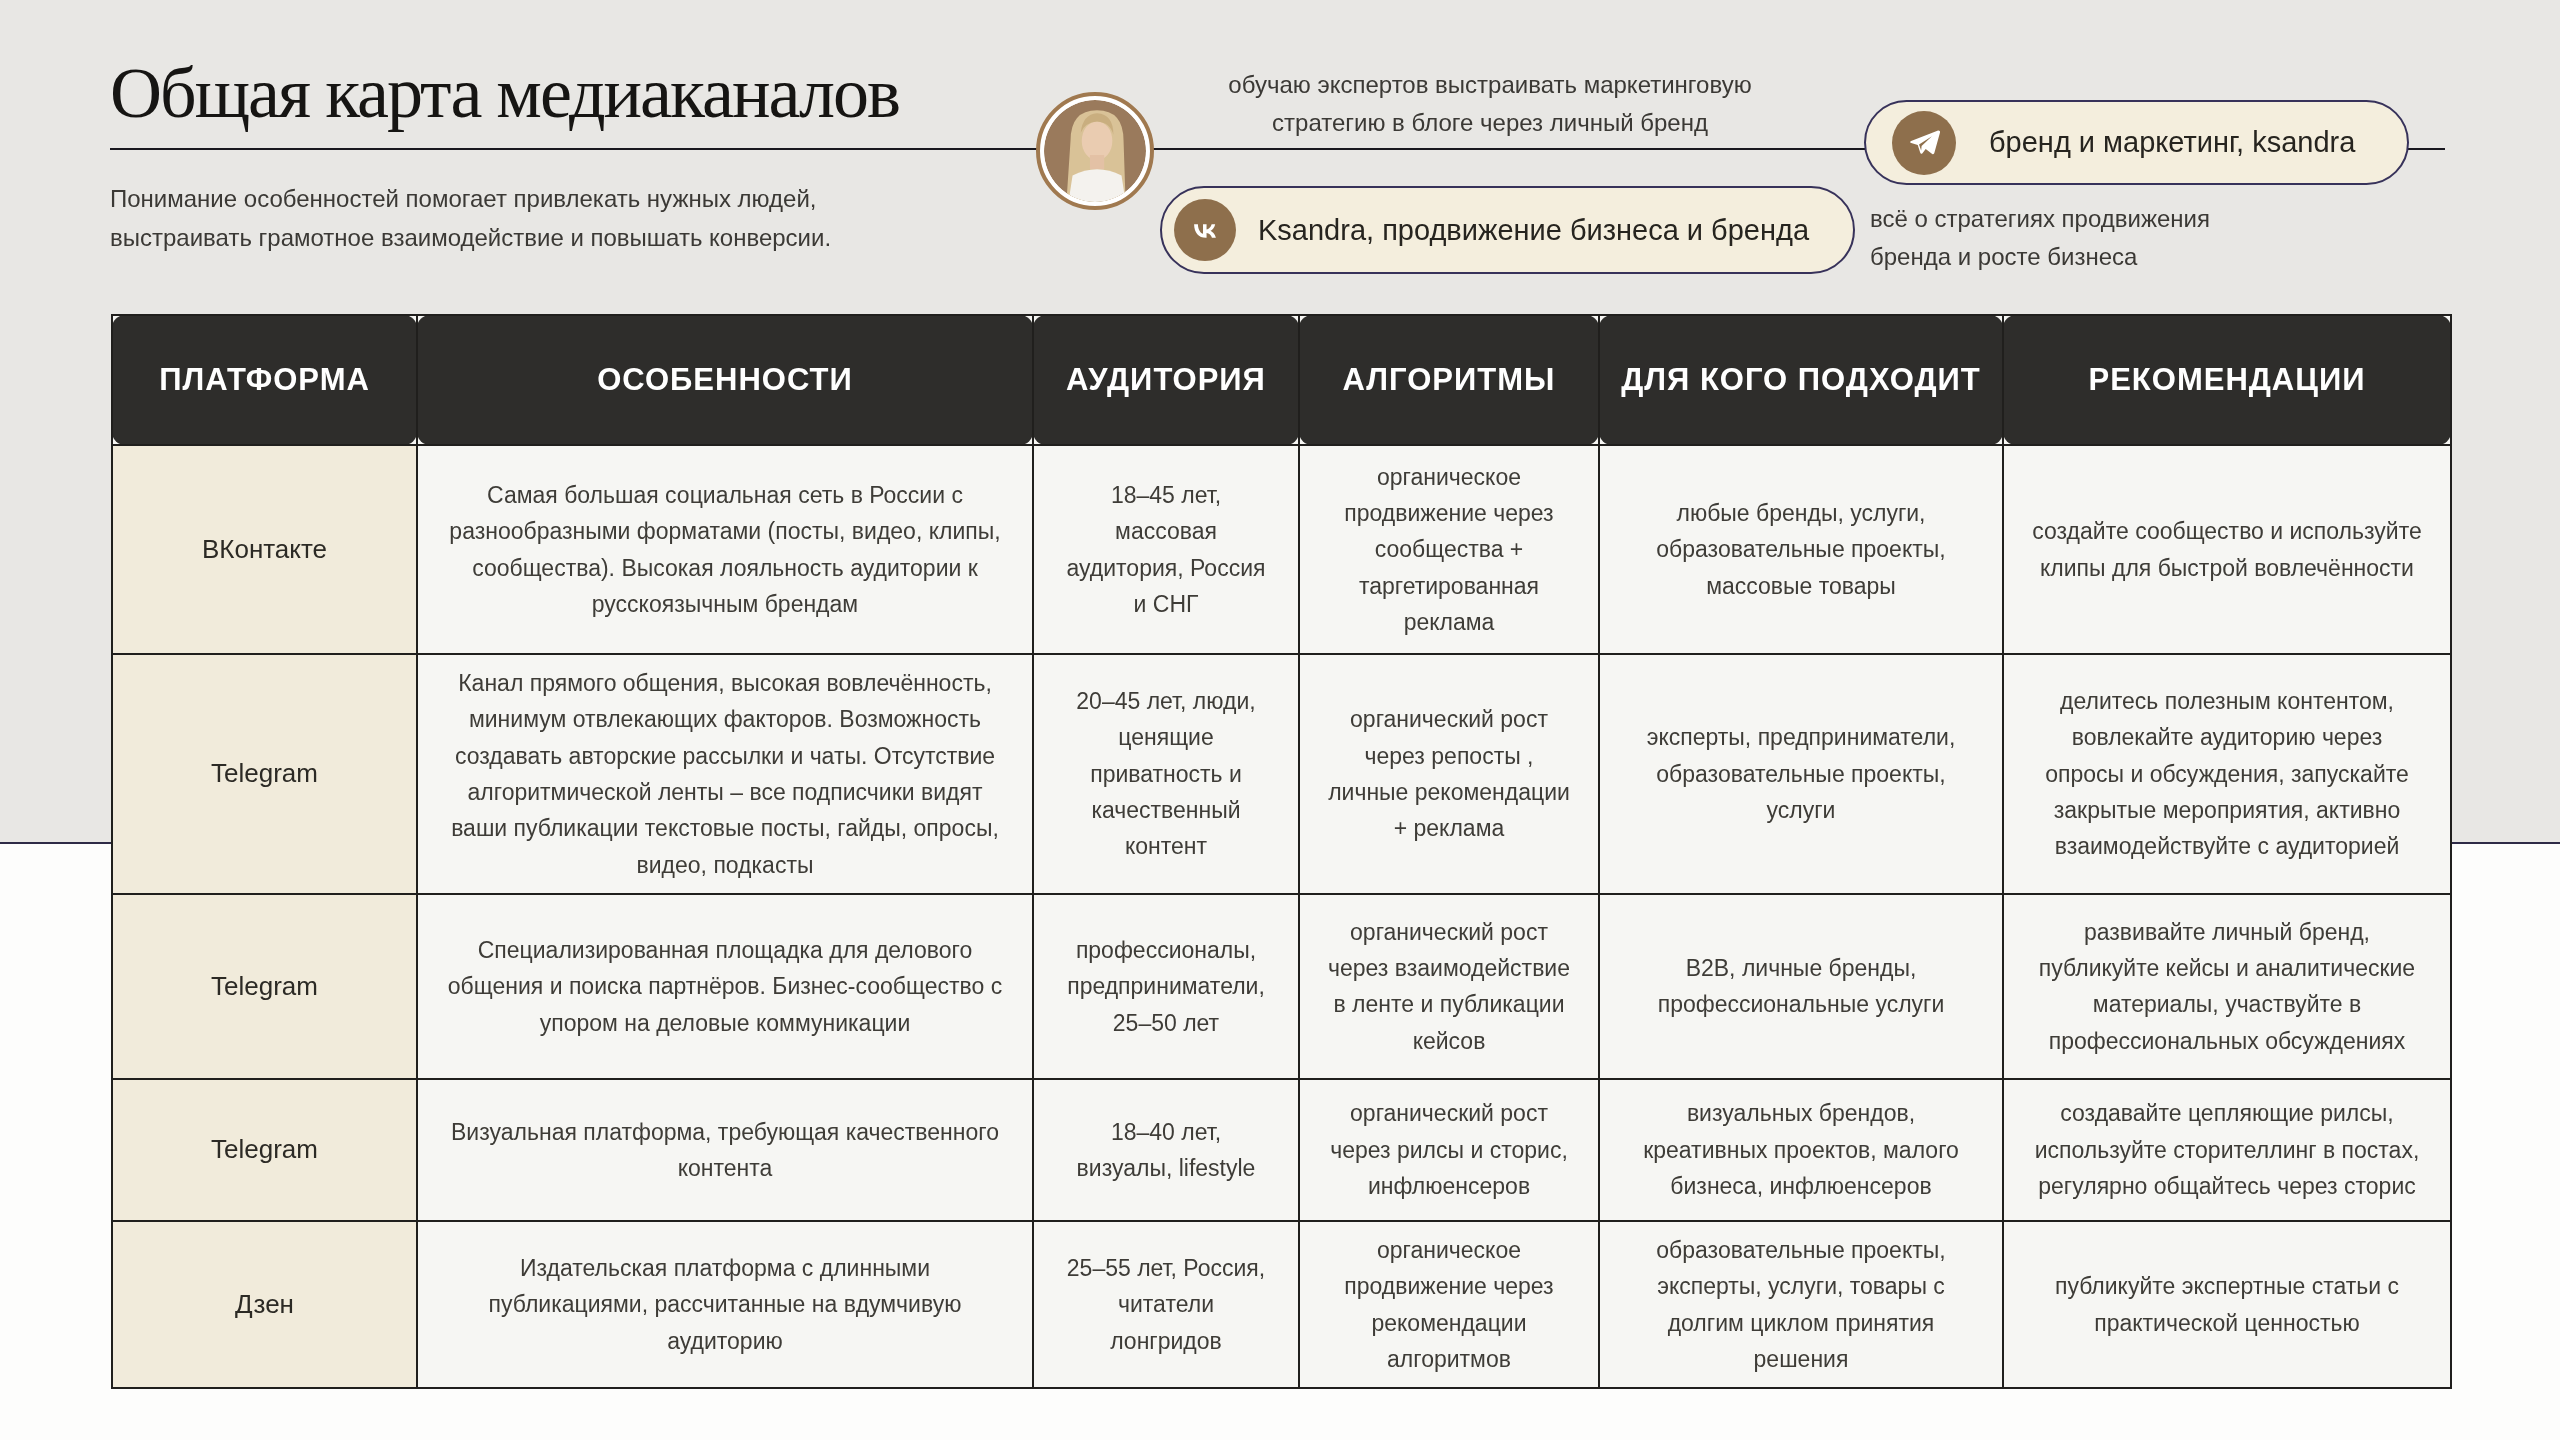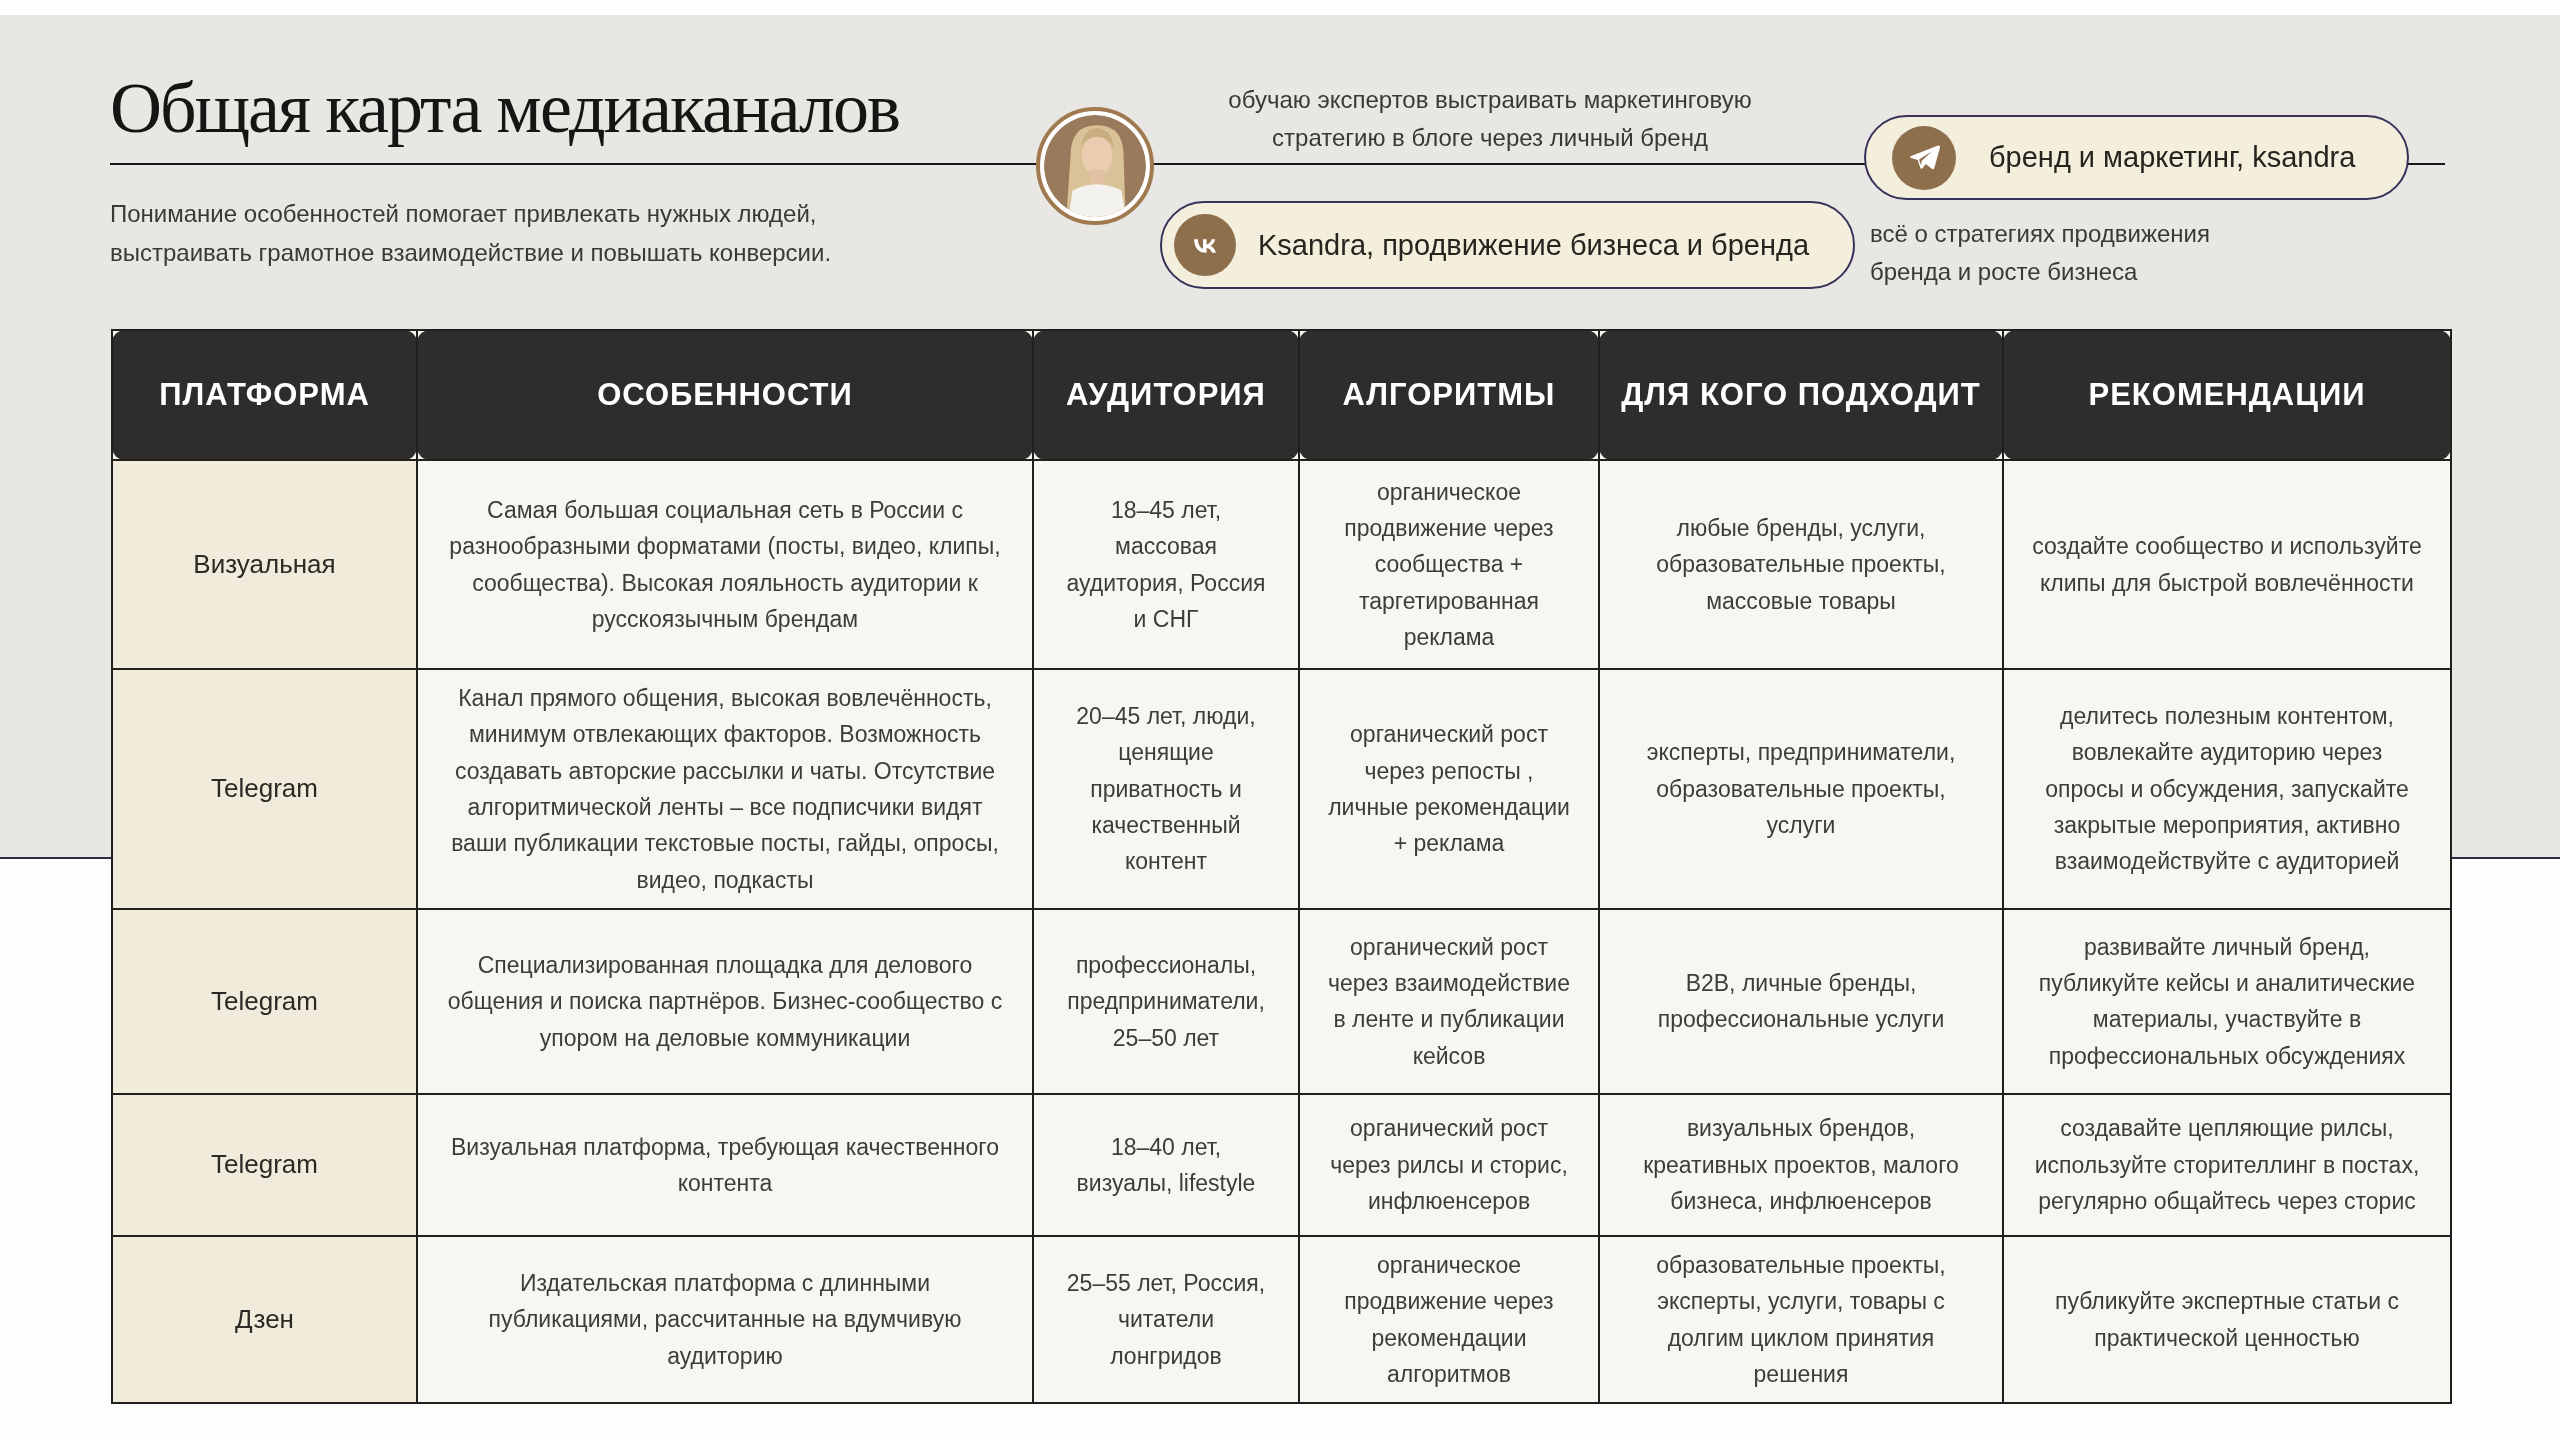--- a/index.html
+++ b/index.html
@@ -4,21 +4,21 @@
 <style>
   * { margin: 0; padding: 0; box-sizing: border-box; }
   html, body { width: 2560px; height: 1440px; }
   body {
     font-family: "Liberation Sans", sans-serif;
     color: #3a3833;
     background: #fdfdfc;
     position: relative;
     overflow: hidden;
   }
-  .page { position: absolute; inset: 0; margin-top: 15px; }
+  .page { position: absolute; inset: 0; }
 
   
   .bg-top {
     position: absolute; left: 0; top: 0; width: 2560px; height: 843px;
     background: #e8e7e4;
   }
   .page-divider {
     position: absolute; left: 0; top: 842px; width: 2560px; height: 2px;
     background: #2e2b47;
   }
@@ -202,21 +202,21 @@
         <th>ПЛАТФОРМА</th>
         <th>ОСОБЕННОСТИ</th>
         <th>АУДИТОРИЯ</th>
         <th>АЛГОРИТМЫ</th>
         <th>ДЛЯ КОГО ПОДХОДИТ</th>
         <th>РЕКОМЕНДАЦИИ</th>
       </tr>
     </thead>
     <tbody>
       <tr class="row-1">
-        <th class="platform-cell">Визуальная</th>
+        <th class="platform-cell">ВКонтакте</th>
         <td>Самая большая социальная сеть в России с разнообразными форматами (посты, видео, клипы, сообщества). Высокая лояльность аудитории к русскоязычным брендам</td>
         <td>18–45 лет, массовая аудитория, Россия и СНГ</td>
         <td>органическое продвижение через сообщества + таргетированная реклама</td>
         <td>любые бренды, услуги, образовательные проекты, массовые товары</td>
         <td>создайте сообщество и используйте клипы для быстрой вовлечённости</td>
       </tr>
       <tr class="row-2">
         <th class="platform-cell">Telegram</th>
         <td>Канал прямого общения, высокая вовлечённость, минимум отвлекающих факторов. Возможность создавать авторские рассылки и чаты. Отсутствие алгоритмической ленты – все подписчики видят ваши публикации текстовые посты, гайды, опросы, видео, подкасты</td>
         <td>20–45 лет, люди, ценящие приватность и качественный контент</td>

